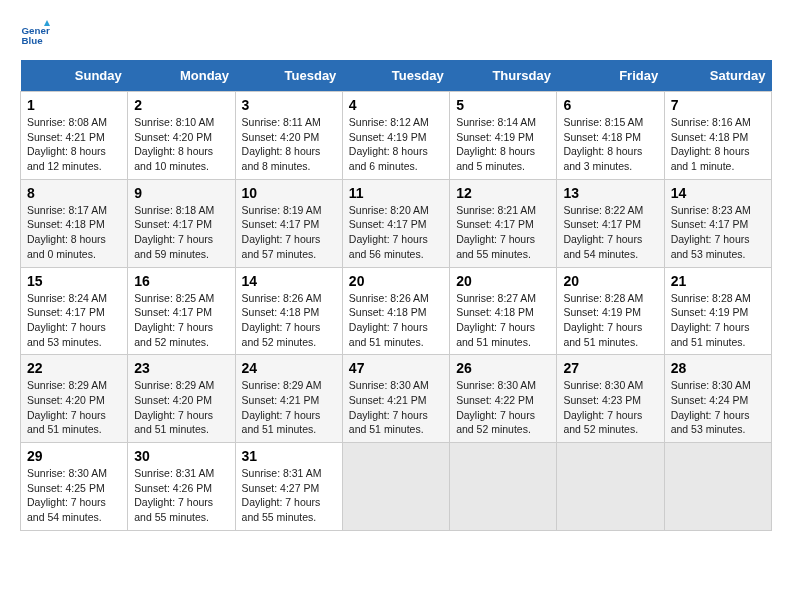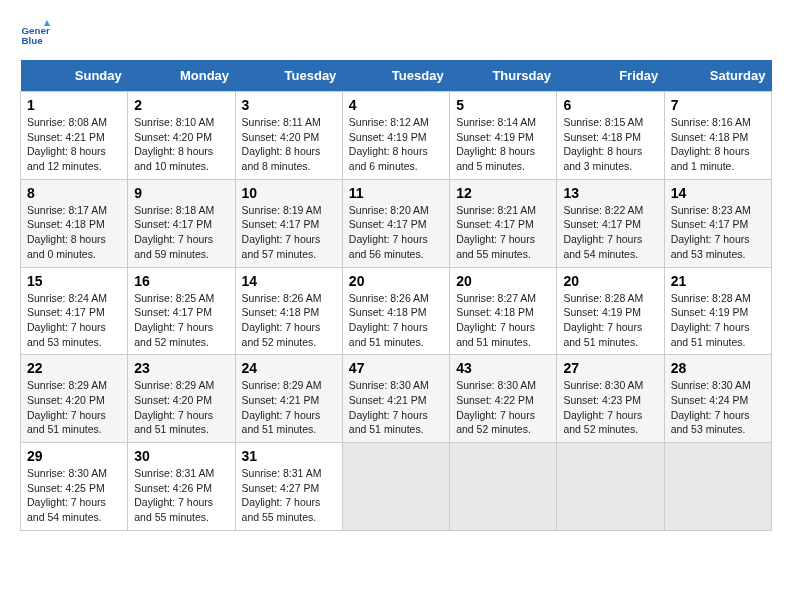--- a/index.html
+++ b/index.html
@@ -306,21 +306,21 @@
       </td>
         <td>
         <div class="day-num">47</div>
         <div class="day-info">
           Sunrise: 8:30 AM<br>
           Sunset: 4:21 PM<br>
           Daylight: 7 hours and 51 minutes.
         </div>
       </td>
         <td>
-        <div class="day-num">43</div>
+        <div class="day-num">26</div>
         <div class="day-info">
           Sunrise: 8:30 AM<br>
           Sunset: 4:22 PM<br>
           Daylight: 7 hours and 52 minutes.
         </div>
       </td>
         <td>
         <div class="day-num">27</div>
         <div class="day-info">
           Sunrise: 8:30 AM<br>

